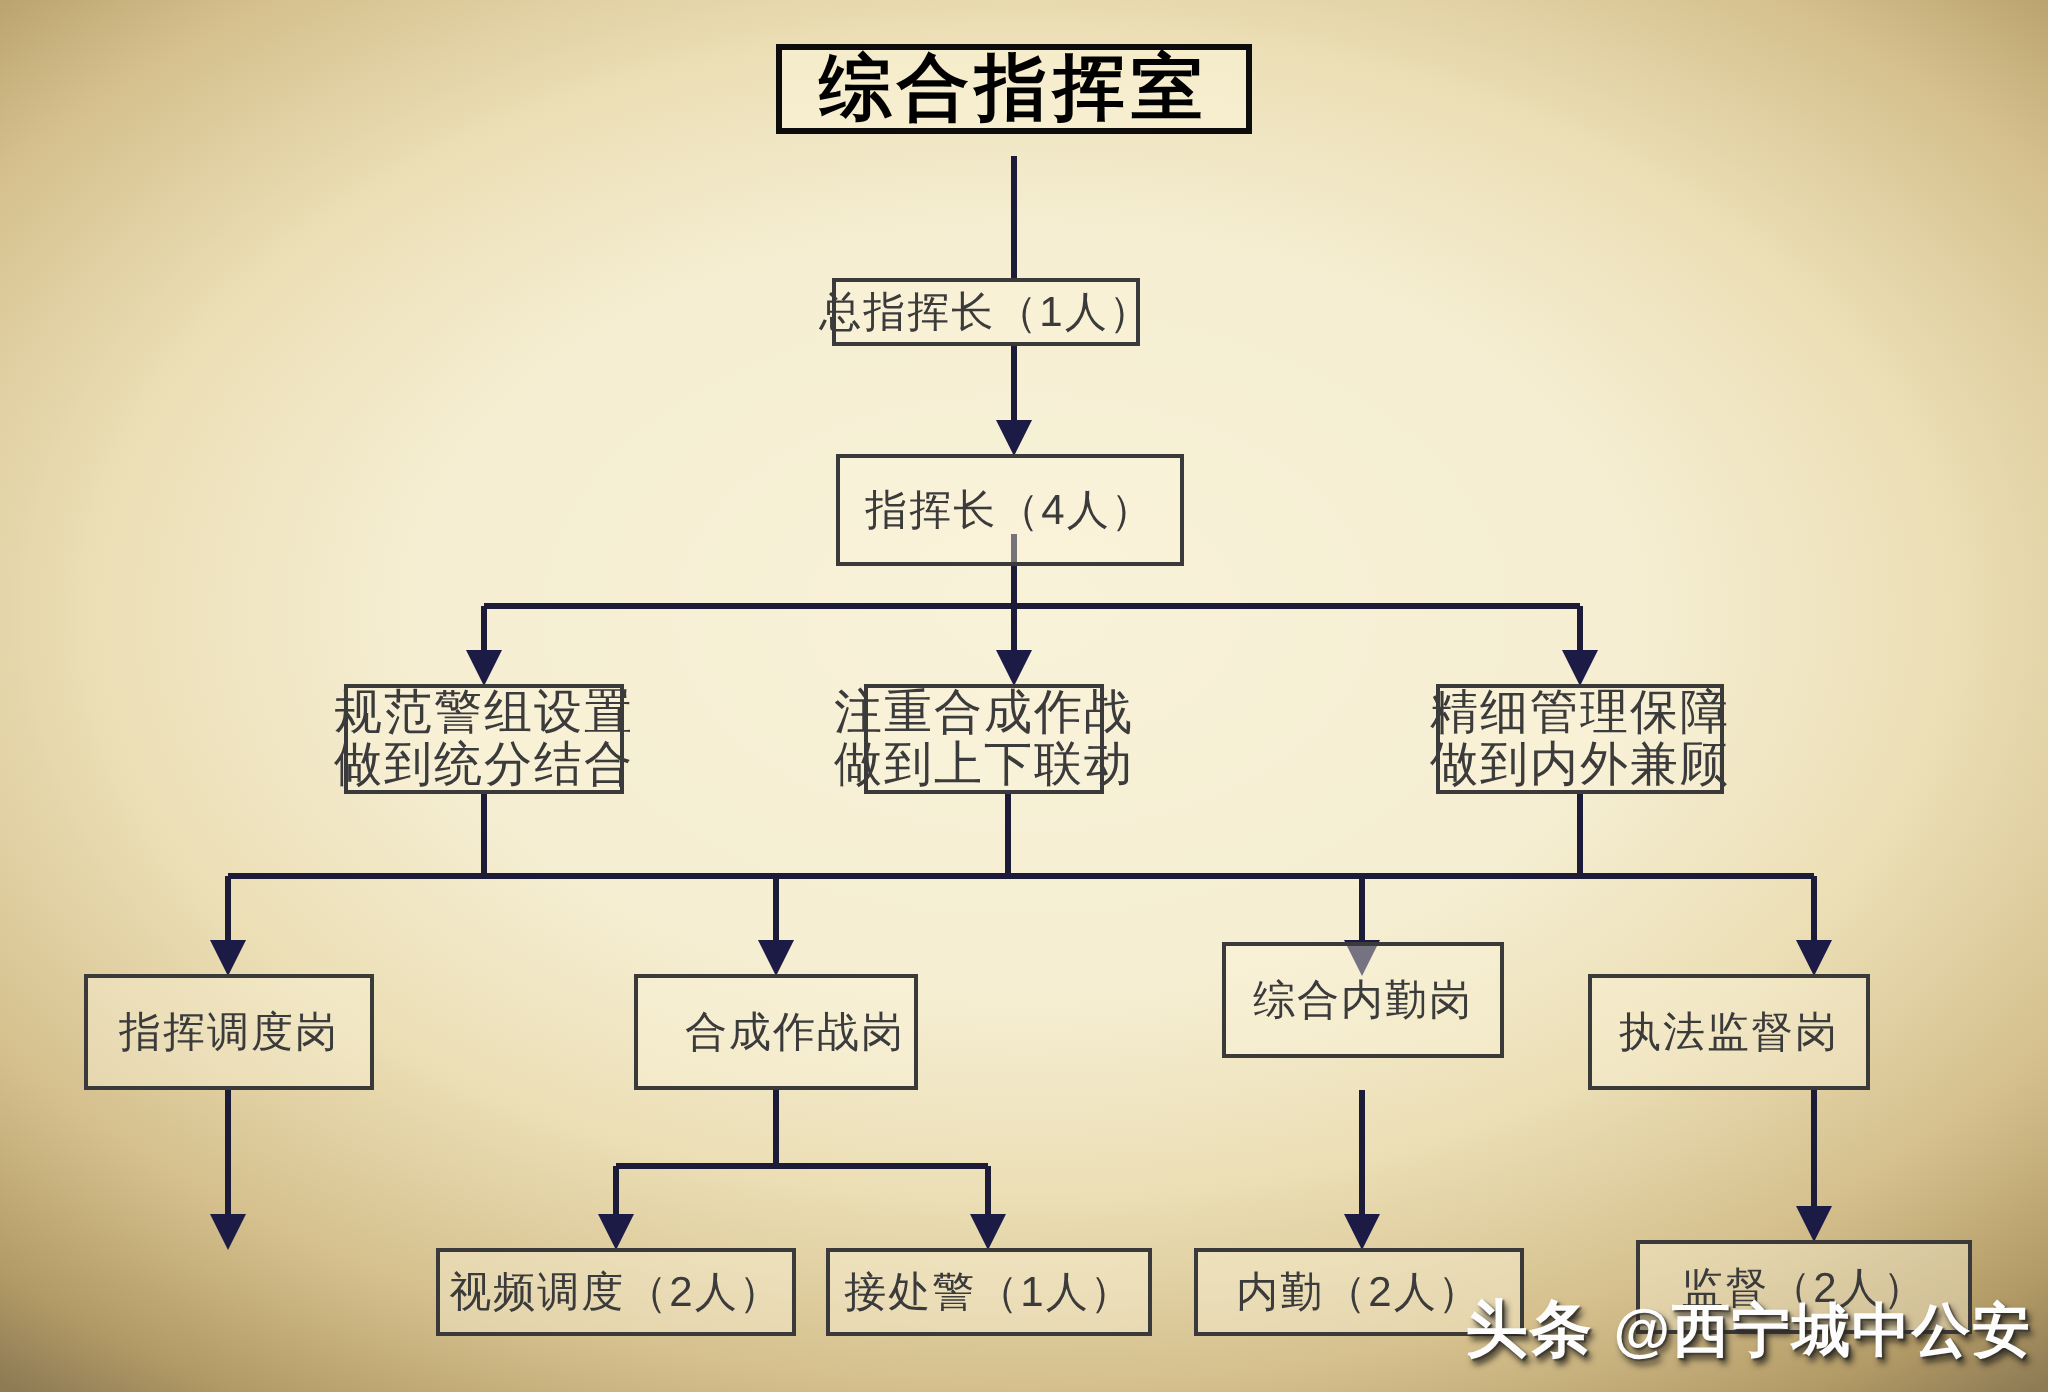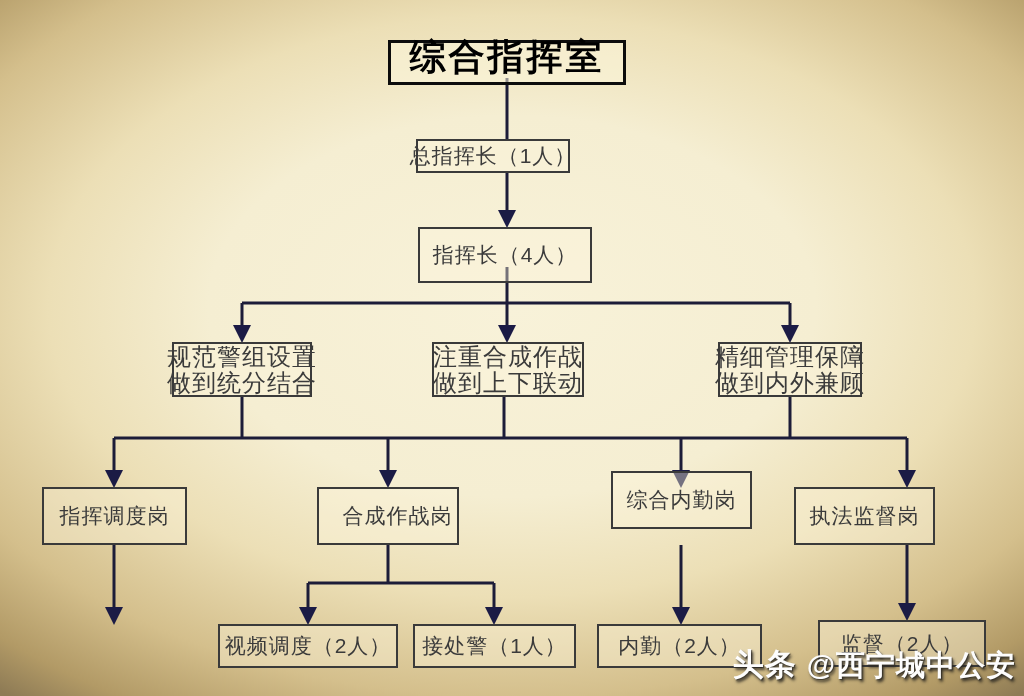--- a/index.html
+++ b/index.html
@@ -83,37 +83,37 @@
       <path d="M681 488 l-9 -18 h18 z"></path>
       <path d="M907 488 l-9 -18 h18 z"></path>
       <path d="M114 625 l-9 -18 h18 z"></path>
       <path d="M308 625 l-9 -18 h18 z"></path>
       <path d="M494 625 l-9 -18 h18 z"></path>
       <path d="M681 625 l-9 -18 h18 z"></path>
       <path d="M907 621 l-9 -18 h18 z"></path>
     </g>
   </svg>
 
-  <div class="box title-box" style="left:388px;top:40px;width:238px;height:45px;justify-content:flex-end;">
+  <div class="box title-box" style="left:388px;top:22px;width:238px;height:45px;">
     <span>综合指挥室</span>
   </div>
 
   <div class="box" style="left:416px;top:139px;width:154px;height:34px;">
     <span>总指挥长（1人）</span>
   </div>
 
   <div class="box" style="left:418px;top:227px;width:174px;height:56px;">
     <span>指挥长（4人）</span>
   </div>
 
   <div class="box two-line" style="left:172px;top:342px;width:140px;height:55px;">
     <span>规范警组设置</span>
     <span>做到统分结合</span>
   </div>
-  <div class="box two-line" style="left:432px;top:342px;width:152px;height:55px;">
+  <div class="box two-line" style="left:432px;top:342px;width:120px;height:55px;">
     <span>注重合成作战</span>
     <span>做到上下联动</span>
   </div>
   <div class="box two-line" style="left:718px;top:342px;width:144px;height:55px;">
     <span>精细管理保障</span>
     <span>做到内外兼顾</span>
   </div>
 
   <div class="box" style="left:42px;top:487px;width:145px;height:58px;">
     <span>指挥调度岗</span>

